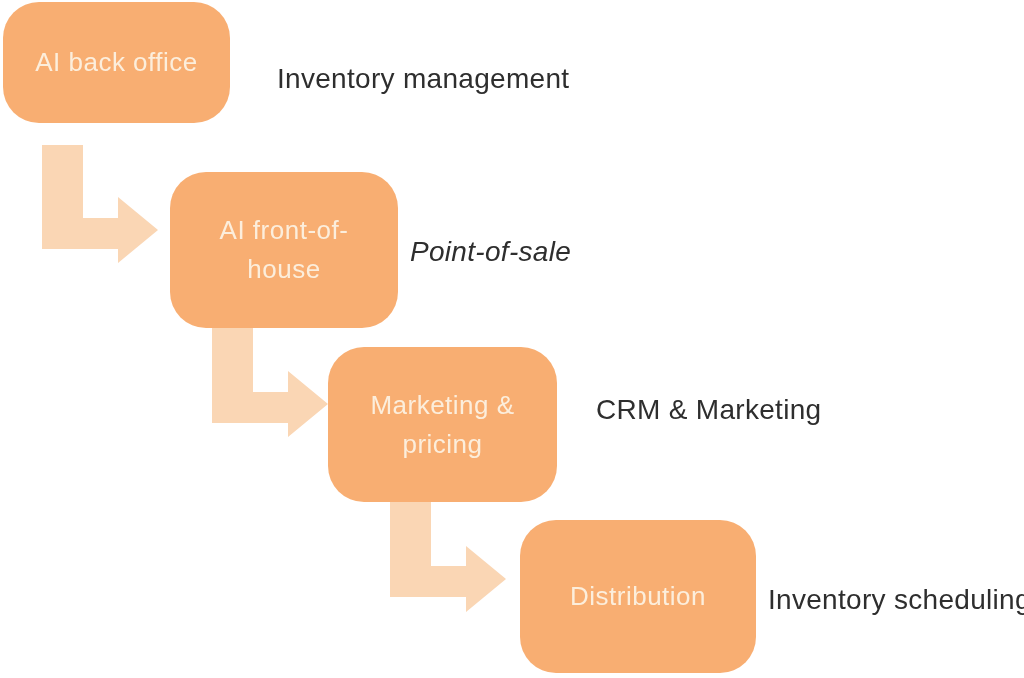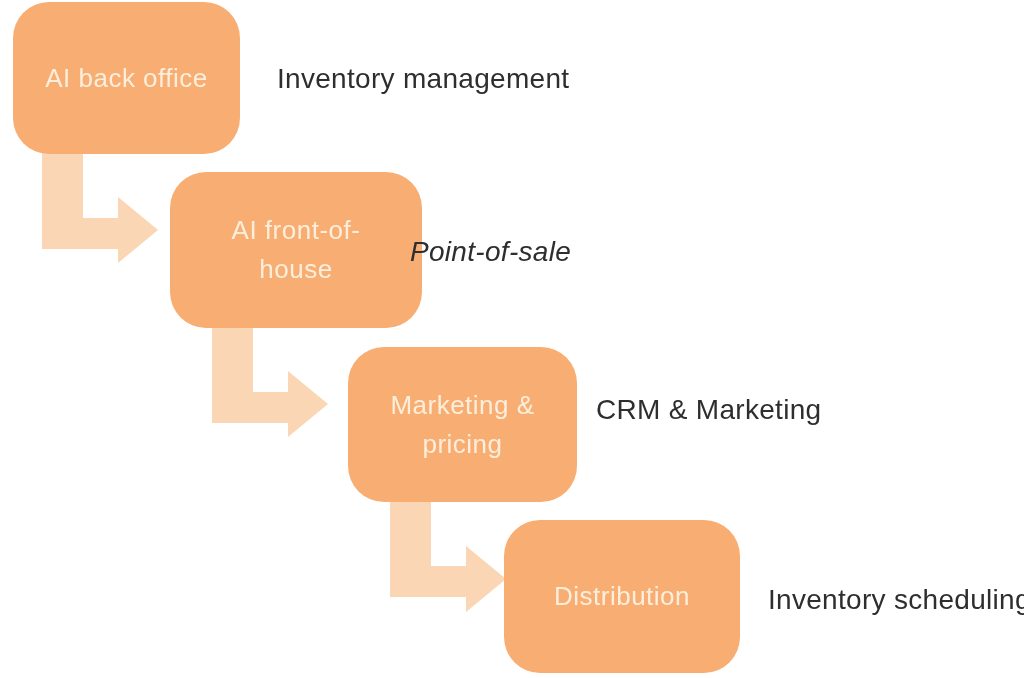--- a/index.html
+++ b/index.html
@@ -46,24 +46,24 @@
   .side-label {
     position: absolute;
     z-index: 2;
     color: var(--side-label-text, #2E2E2E);
     font-size: 28px;
     line-height: 34px;
     letter-spacing: 0.3px;
     white-space: nowrap;
   }
   
-  #box-1 { left: 13px;   top: 2px;   width: 227px; height: 152px; text-align: center; }
-  #box-2 { left: 170px; top: 172px; width: 252px; height: 156px; }
-  #box-3 { left: 348px; top: 347px; width: 229px; height: 155px; }
-  #box-4 { left: 504px; top: 520px; width: 236px; height: 153px; }
+  #box-1 { left: 3px;   top: 2px;   width: 227px; height: 121px; text-align: center; }
+  #box-2 { left: 170px; top: 172px; width: 228px; height: 156px; }
+  #box-3 { left: 328px; top: 347px; width: 229px; height: 155px; }
+  #box-4 { left: 520px; top: 520px; width: 236px; height: 153px; }
   
   #label-1 { left: 277px; top: 62px;  }
   #label-2 { left: 410px; top: 235px; font-style: italic; }
   #label-3 { left: 596px; top: 393px; }
   #label-4 { left: 768px; top: 583px; }
 </style>
 </head>
 <body>
 
 <div id="canvas">

